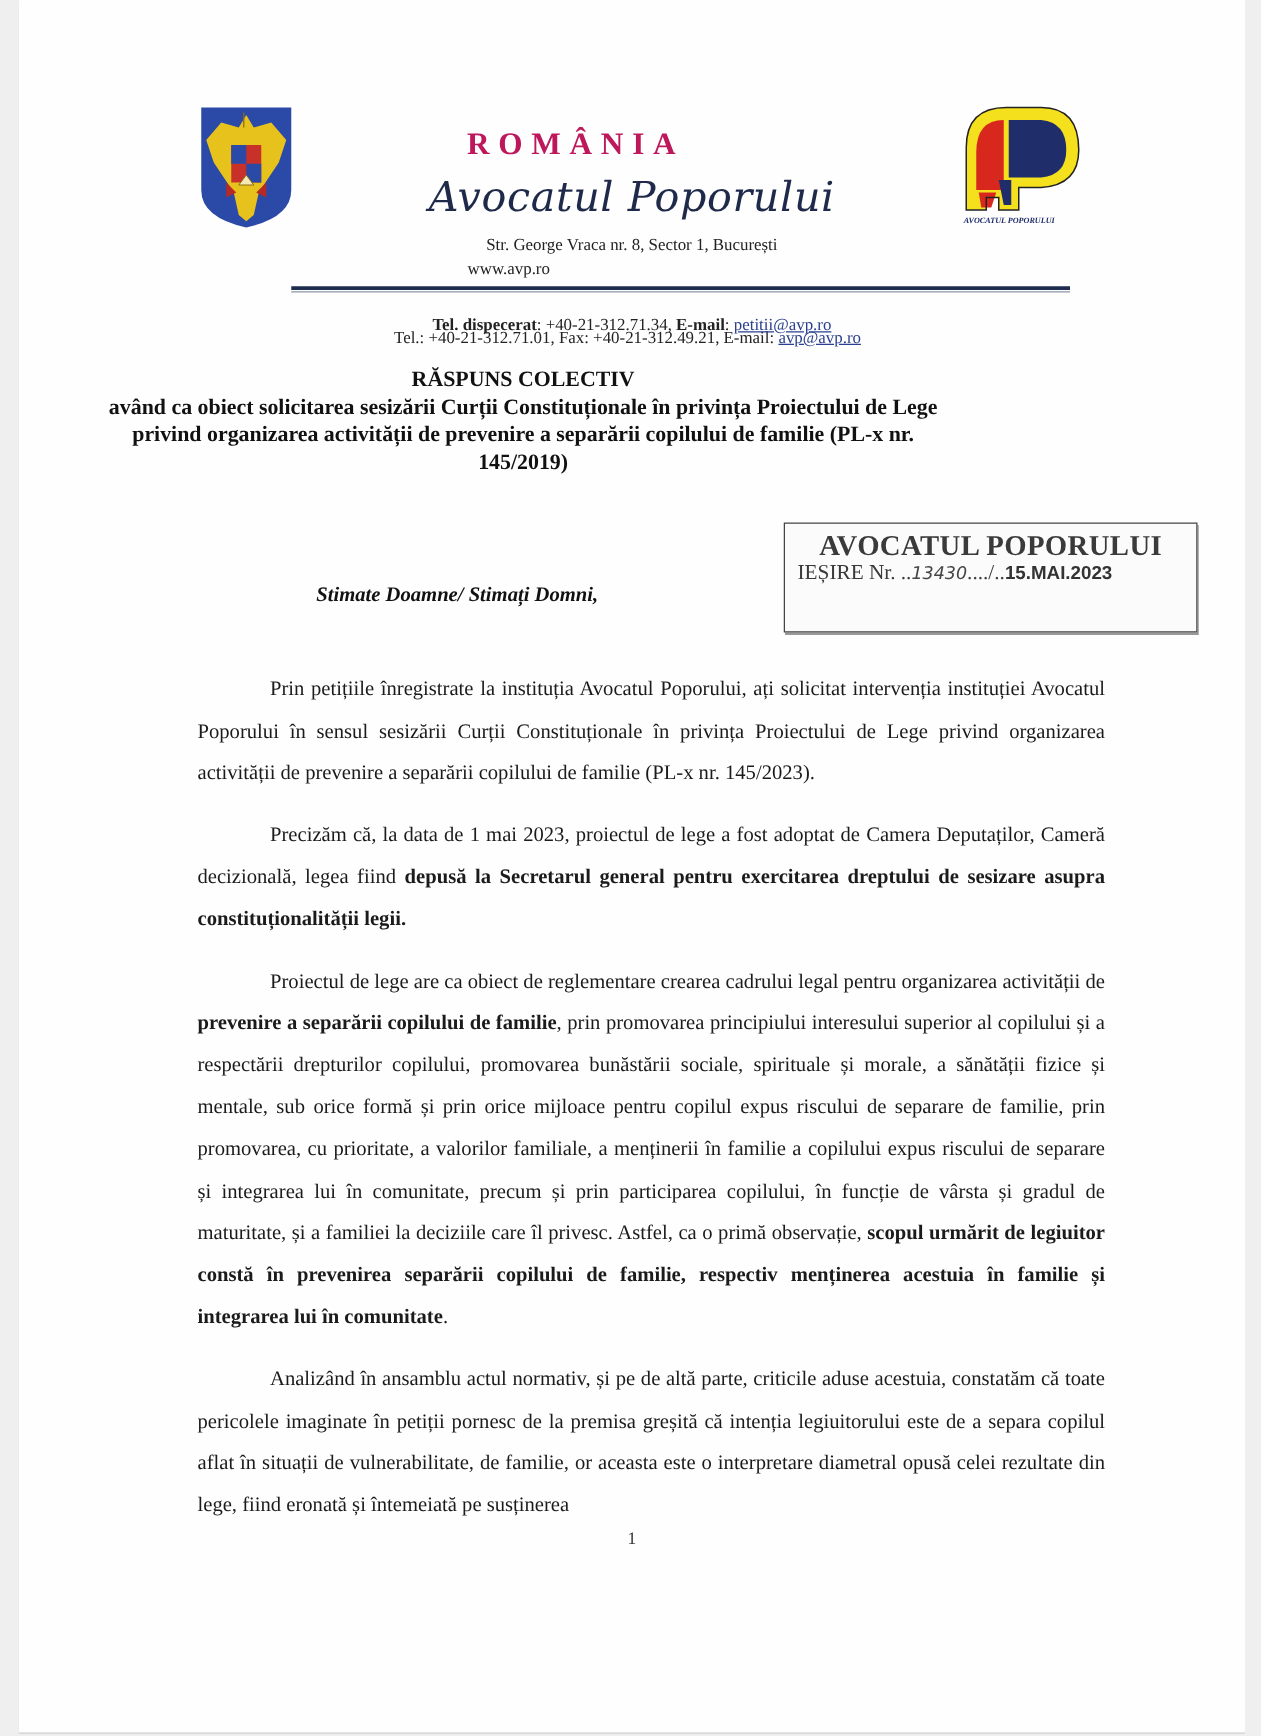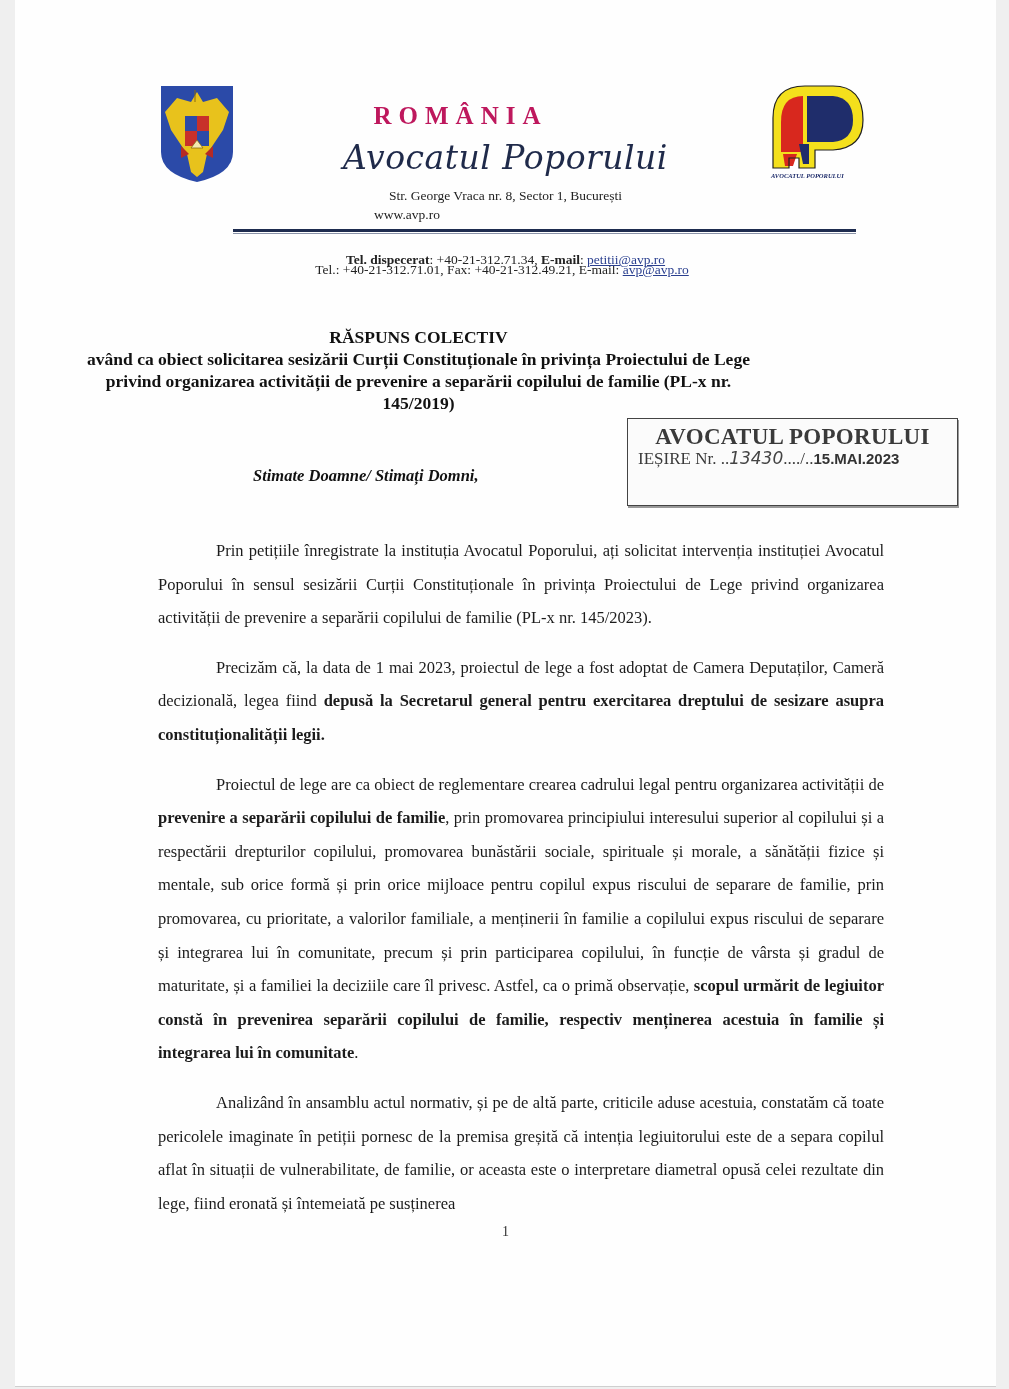--- a/index.html
+++ b/index.html
@@ -34,40 +34,40 @@
     .addr { left: 0; width: 981px; top: 188px; text-align: center; font-size: 13.5px; color: #222; }
     .web { left: 0; width: 784px; top: 207px; text-align: center; font-size: 13.5px; color: #222; }
     .rule { left: 218px; width: 623px; top: 229px; height: 3px; background: #1e2c4f; }
     .rule2 { left: 218px; width: 623px; top: 233px; height: 1px; background: #8a93a8; }
     .contact1 { left: 0; width: 974px; top: 244px; text-align: center; font-size: 13.5px; color: #222; margin-top: 18px; }
     .contact2 { left: 0; width: 981px; top: 252px; text-align: center; font-size: 13.5px; color: #222; }
     .lnk { color: #2a3f8f; text-decoration: underline; }
 
     
     .title {
-      left: 0; width: 807px; top: 326px; text-align: center;
+      left: 0; width: 807px; top: 292px; text-align: center;
       font-size: 17.5px; font-weight: bold; line-height: 22px; color: #111;
     }
     .title div { white-space: nowrap; }
 
     .greeting {
       left: 238px; top: 466px; font-size: 16.5px; font-style: italic; font-weight: bold; color: #111;
     }
 
     
     .stamp {
       left: 612px; top: 418px; width: 329px; height: 86px;
       border: 1.5px solid #444;
       box-shadow: 1px 2px 0 #999;
       text-align: center; color: #333; background: #fbfbfb;
     }
     .stamp .s1 { font-size: 23px; font-weight: bold; margin-top: 5px; letter-spacing: 0.3px; color: #3a3a3a; }
     .stamp .s2 { font-size: 17px; margin-top: 0px; letter-spacing: 0.3px; color: #3a3a3a; }
     .stamp .s3 { font-size: 17px; margin-top: -2px; color: #3a3a3a; text-align: left; padding-left: 10px; white-space: nowrap; }
-    .stamp .hand { font-family: "DejaVu Sans", sans-serif; font-style: italic; color: #444; font-size: 17px; }
+    .stamp .hand { font-family: "DejaVu Sans", sans-serif; font-style: italic; color: #444; font-size: 14px; }
     .stamp .date { font-family: "Liberation Sans", sans-serif; font-weight: bold; font-size: 15px; color: #333; }
 
     
     .body-text {
       left: 127px; width: 758px; top: 518px;
       font-size: 16.5px; line-height: 33.6px; text-align: justify; color: #1b1b1b;
     }
     .body-text p { margin: 16px; text-indent: 58px; }
     .body-text b { font-weight: bold; }
 

